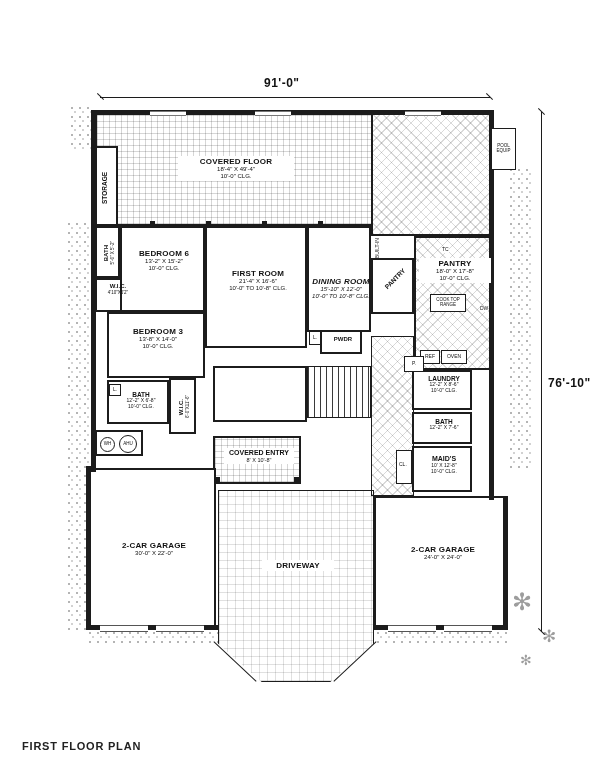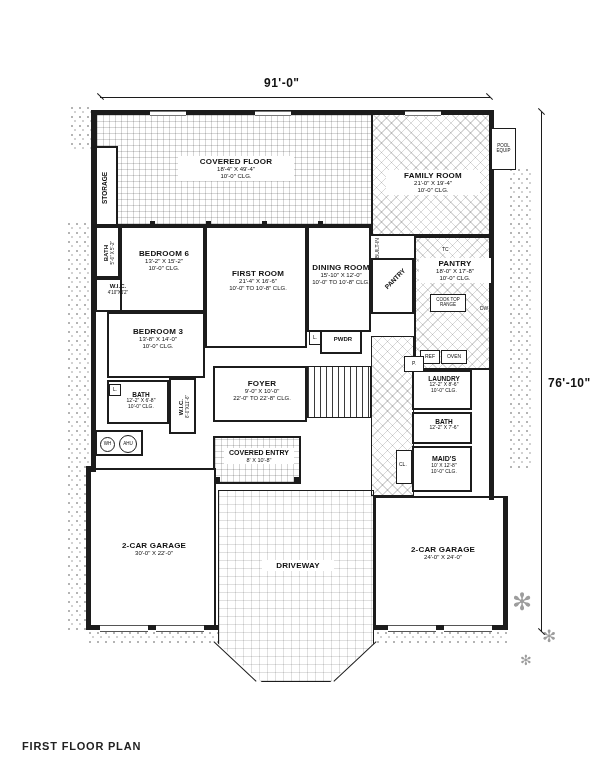--- a/index.html
+++ b/index.html
@@ -149,25 +149,20 @@
   <div class="col" style="left:318px;top:221px;width:5px;height:5px;"></div>
   <div class="col" style="left:214px;top:477px;width:6px;height:6px;"></div>
   <div class="col" style="left:294px;top:477px;width:6px;height:6px;"></div>
 
   <div class="rlabel" style="left:178px;top:156px;width:112px;">
     <div class="rname">COVERED FLOOR</div>
     <div class="rdims">18'-4" X 49'-4"</div>
     <div class="rdims">10'-0" CLG.</div>
   </div>
 
-  <div class="rlabel" style="left:386px;top:170px;width:90px;">
-    <div class="rname">FAMILY ROOM</div>
-    <div class="rdims">21'-0" X 19'-4"</div>
-    <div class="rdims">10'-0" CLG.</div>
-  </div>
 
   <div class="rlabel clear vtext" style="left:99px;top:158px;height:58px;">
     <div class="rdims" style="font-size:6.5px;font-weight:700;">STORAGE</div>
   </div>
 
   <div class="rlabel clear" style="left:97px;top:230px;width:20px;height:44px;flex-direction:row;">
     <span class="vtext" style="font-size:6px;font-weight:700;">BATH</span>
     <span class="vtext" style="font-size:4.5px;">5'-6" X 5'-2"</span>
   </div>
 
@@ -181,21 +176,21 @@
     <div class="rdims">13'-2" X 15'-2"</div>
     <div class="rdims">10'-0" CLG.</div>
   </div>
 
   <div class="rlabel clear" style="left:208px;top:268px;width:96px;">
     <div class="rname">FIRST ROOM</div>
     <div class="rdims">21'-4" X 16'-6"</div>
     <div class="rdims">10'-0" TO 10'-8" CLG.</div>
   </div>
 
-  <div class="rlabel clear" style="left:306px;top:262px;width:66px;">
+  <div class="rlabel clear" style="left:306px;top:276px;width:66px;font-style:italic;">
     <div class="rname">DINING ROOM</div>
     <div class="rdims">15'-10" X 12'-0"</div>
     <div class="rdims">10'-0" TO 10'-8" CLG.</div>
   </div>
 
   <div class="rlabel clear" style="left:370px;top:274px;width:46px;transform:rotate(-45deg);">
     <div style="font-size:6.5px;font-weight:700;">PANTRY</div>
   </div>
 
   <div class="rlabel" style="left:419px;top:258px;width:68px;">
@@ -207,25 +202,20 @@
   <div class="rlabel clear" style="left:323px;top:335px;width:36px;">
     <div style="font-size:6px;font-weight:700;">PWDR</div>
   </div>
 
   <div class="rlabel clear" style="left:112px;top:326px;width:88px;">
     <div class="rname">BEDROOM 3</div>
     <div class="rdims">13'-8" X 14'-0"</div>
     <div class="rdims">10'-0" CLG.</div>
   </div>
 
-  <div class="rlabel clear" style="left:218px;top:378px;width:84px;">
-    <div class="rname">FOYER</div>
-    <div class="rdims">9'-0" X 10'-0"</div>
-    <div class="rdims">22'-0" TO 22'-8" CLG.</div>
-  </div>
 
   <div class="rlabel clear" style="left:113px;top:390px;width:52px;">
     <div style="font-size:6.5px;font-weight:700;">BATH</div>
     <div style="font-size:5px;">12'-2" X 6'-8"</div>
     <div style="font-size:5px;">10'-0" CLG.</div>
   </div>
 
   <div class="rlabel clear" style="left:171px;top:382px;width:22px;height:48px;flex-direction:row;">
     <span class="vtext" style="font-size:6px;font-weight:700;">W.I.C.</span>
     <span class="vtext" style="font-size:4.5px;">6'-0"X11'-6"</span>

